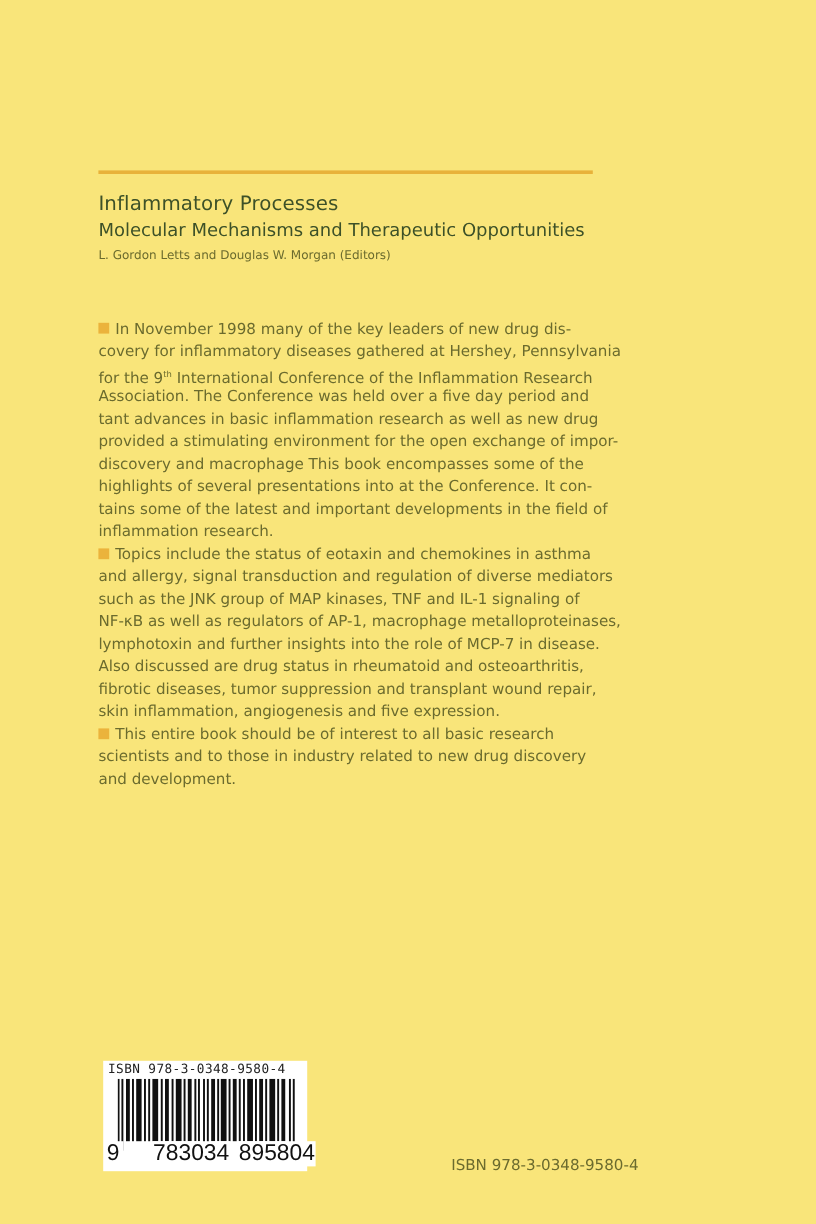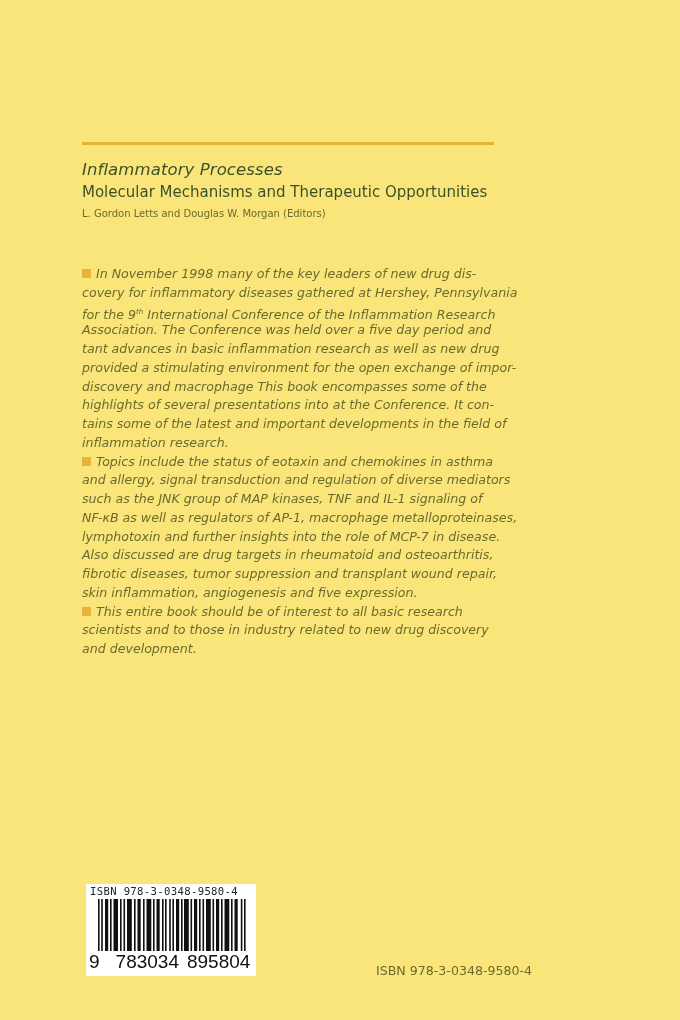--- a/index.html
+++ b/index.html
@@ -13,37 +13,36 @@
   }
   .rule {
     position: absolute; left: 82px; top: 142px;
     width: 412px; height: 3px;
     background: #e8b23a;
   }
   .title {
     position: absolute; left: 82px; top: 160px;
     font-size: 16.5px; color: #3d5128; white-space: nowrap;
     letter-spacing: 0.1px;
-    font-style: italic;
   }
   .subtitle {
     position: absolute; left: 82px; top: 183px;
     font-size: 15px; color: #3d5128; white-space: nowrap;
   }
   .editors {
     position: absolute; left: 82px; top: 208px;
     font-size: 10px; color: #6b6b2e; white-space: nowrap;
   }
   .blurb {
     position: absolute; left: 82px; top: 265px;
     width: 460px;
     font-size: 12.6px; line-height: 18.75px;
     color: #6b6b2e;
   }
-  .blurb .line { white-space: nowrap; height: 18.75px; font-style: italic; }
+  .blurb .line { white-space: nowrap; height: 18.75px; }
   .bullet {
     display: inline-block; width: 9px; height: 9px;
     background: #ebb33c; margin-right: 5px;
     vertical-align: 0px;
   }
   sup { font-size: 7px; vertical-align: 5px; }
   .barcode-box {
     position: absolute; left: 86px; top: 884px;
     width: 170px; height: 92px;
     background: #ffffff;
@@ -90,21 +89,21 @@
   <div class="line">discovery and macrophage This book encompasses some of the</div>
   <div class="line">highlights of several presentations into at the Conference. It con-</div>
   <div class="line">tains some of the latest and important developments in the field of</div>
   <div class="line">inflammation research.</div>
 
   <div class="line"><span class="bullet"></span><span>Topics include the status of eotaxin and chemokines in asthma</span></div>
   <div class="line">and allergy, signal transduction and regulation of diverse mediators</div>
   <div class="line">such as the JNK group of MAP kinases, TNF and IL-1 signaling of</div>
   <div class="line">NF-κB as well as regulators of AP-1, macrophage metalloproteinases,</div>
   <div class="line">lymphotoxin and further insights into the role of MCP-7 in disease.</div>
-  <div class="line">Also discussed are drug targets in rheumatoid and osteoarthritis,</div>
+  <div class="line">Also discussed are drug status in rheumatoid and osteoarthritis,</div>
   <div class="line">fibrotic diseases, tumor suppression and transplant wound repair,</div>
   <div class="line">skin inflammation, angiogenesis and five expression.</div>
 
   <div class="line"><span class="bullet"></span><span>This entire book should be of interest to all basic research</span></div>
   <div class="line">scientists and to those in industry related to new drug discovery</div>
   <div class="line">and development.</div>
 </div>
 
 <div class="barcode-box">
   <div class="barcode-top">ISBN 978-3-0348-9580-4</div>
@@ -139,16 +138,16 @@
       <rect x="114.5" y="0" width="1.6" height="52"></rect>
       <rect x="118" y="0" width="3.2" height="52"></rect>
       <rect x="123" y="0" width="1.6" height="52"></rect>
       <rect x="126.5" y="0" width="4.8" height="52"></rect>
       <rect x="133" y="0" width="1.6" height="52"></rect>
       <rect x="136.5" y="0" width="3.2" height="52"></rect>
       <rect x="142.8" y="0" width="1.6" height="60"></rect>
       <rect x="146" y="0" width="1.6" height="60"></rect>
     </g>
   </svg>
-  <div class="barcode-digits"><span class="d0">9</span><span class="grp" style="margin-left:12px">783034</span><span class="grp" style="margin-left:6px">895804</span></div>
+  <div class="barcode-digits"><span class="d0">9</span><span class="grp" style="margin-left:24px">783034</span><span class="grp" style="margin-left:6px">895804</span></div>
 </div>
 
 <div class="isbn-bottom">ISBN 978-3-0348-9580-4</div>
 
 </body></html>

